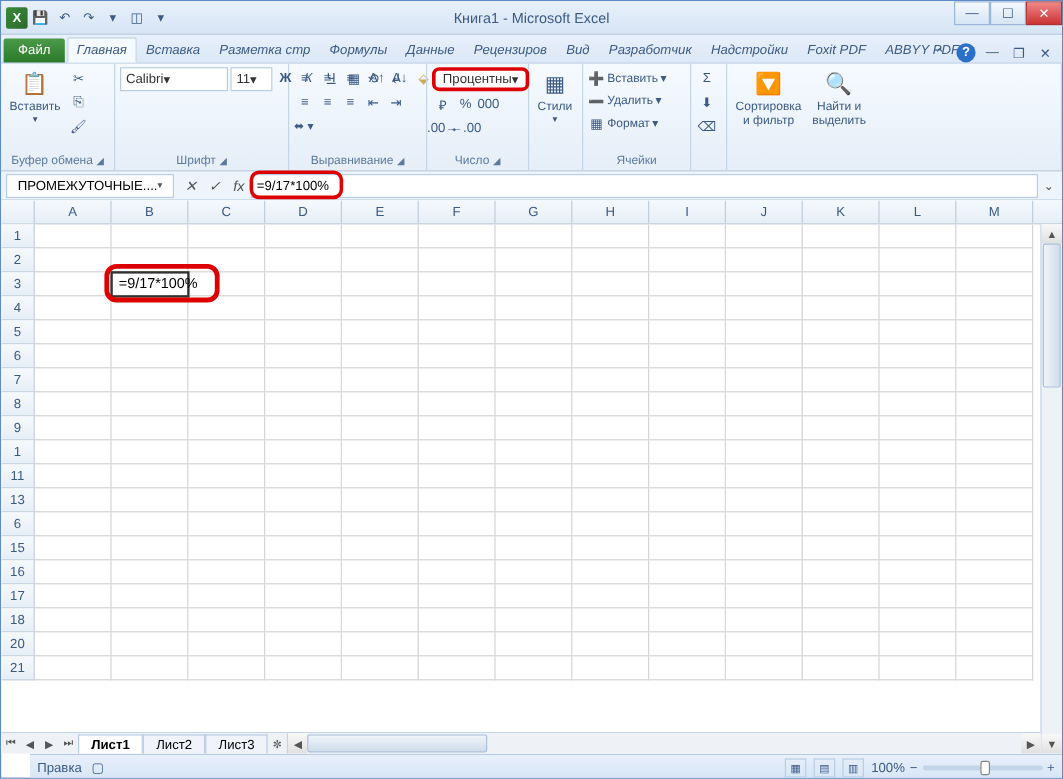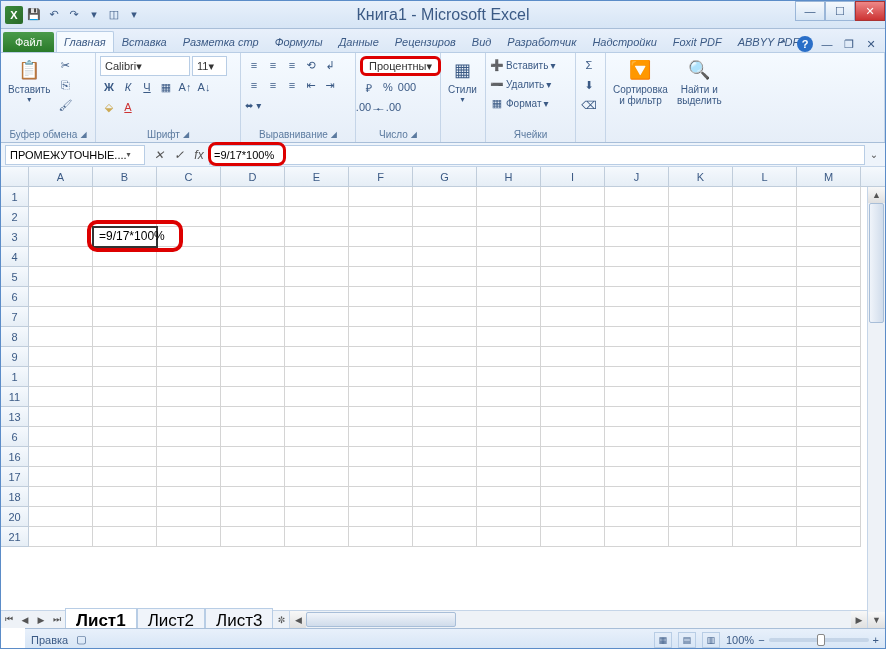--- a/index.html
+++ b/index.html
@@ -3,21 +3,21 @@
 <meta charset="utf-8">
 <style>
 * { margin: 0; padding: 0; box-sizing: border-box; font-family: 'Segoe UI', Tahoma, sans-serif; }
 body { background: #fff; width: 886px; height: 649px; overflow: hidden; border: 1px solid #5b8cc8; position: relative; }
 
 
 .titlebar { height: 28px; background: linear-gradient(#e8f0fb, #d6e5f5); display: flex; align-items: center; border-bottom: 1px solid #a8bed8; position: relative; }
 .titlebar .qat { display: flex; align-items: center; gap: 2px; padding-left: 4px; }
 .titlebar .qat .x-icon { width: 18px; height: 18px; background: linear-gradient(135deg,#3a8a3a,#2a6a2a); color: #fff; font-weight: bold; font-size: 11px; display: flex; align-items: center; justify-content: center; border-radius: 2px; }
 .titlebar .qat .qbtn { width: 18px; height: 18px; display: flex; align-items: center; justify-content: center; font-size: 11px; color: #3b5a85; cursor: pointer; }
-.titlebar .title { position: absolute; left: 50%; transform: translateX(-50%); font-size: 16px; color: #3b5a85; }
+.titlebar .title { position: absolute; left: 50%; transform: translateX(-50%); font-size: 12px; color: #3b5a85; }
 .titlebar .winctrl { position: absolute; right: 0; top: 0; display: flex; }
 .titlebar .winctrl div { width: 30px; height: 20px; display: flex; align-items: center; justify-content: center; font-size: 11px; cursor: pointer; }
 .titlebar .winctrl .min, .titlebar .winctrl .max { background: linear-gradient(#f5f9fd,#d6e5f5); border: 1px solid #9ab6d8; color: #3b5a85; }
 .titlebar .winctrl .close { background: linear-gradient(#e88,#c33); color: #fff; border: 1px solid #a33; }
 
 
 .tabsrow { height: 24px; background: linear-gradient(#e8f0fb,#dce8f6); display: flex; align-items: flex-end; padding-left: 2px; border-bottom: 1px solid #b8cde5; position: relative; }
 .file-tab { background: linear-gradient(#4a9a4a,#2a7a2a); color: #fff; font-size: 11px; padding: 4px 12px; border-radius: 2px 2px 0 0; cursor: pointer; margin-right: 2px; }
 .tab { font-size: 11px; color: #3b5a85; padding: 4px 7px; cursor: pointer; border: 1px solid transparent; border-bottom: none; font-style: italic; }
 .tab.active { background: #f5faff; border-color: #b8cde5; border-radius: 2px 2px 0 0; }
@@ -34,21 +34,21 @@
 .bigbtn { display: flex; flex-direction: column; align-items: center; font-size: 10px; color: #3b5a85; padding: 2px 3px; cursor: pointer; }
 .bigbtn .ico { width: 24px; height: 24px; margin-bottom: 2px; display:flex;align-items:center;justify-content:center;font-size:18px;}
 .smallcol { display:flex; flex-direction:column; gap:2px; justify-content:center;}
 .smallbtn { width:18px;height:18px;display:flex;align-items:center;justify-content:center;font-size:11px;color:#3b5a85;cursor:pointer;}
 .combo { height:20px;border:1px solid #b8cde5;background:#fff;font-size:11px;display:flex;align-items:center;padding:0 4px;color:#333;}
 .combo.highlight { border:3px solid #d00; border-radius:6px; padding:1px 6px;}
 .btnrow{display:flex;gap:1px;}
 
 
 .fbar { height: 24px; display: flex; align-items: center; border-bottom: 1px solid #c5d5e8; background: #eef4fb; position:relative;}
-.namebox { width: 140px; height: 20px; border: 1px solid #b8cde5; background: #fff; font-size: 11px; display: flex; align-items: center; padding: 0 4px; margin: 0 4px; justify-content:flex-start;}
+.namebox { width: 140px; height: 20px; border: 1px solid #b8cde5; background: #fff; font-size: 11px; display: flex; align-items: center; padding: 0 4px; margin: 0 4px; justify-content:center;}
 .namebox .dd{font-size:8px;color:#555;}
 .fbtns { display: flex; gap: 0; }
 .fbtns div { width: 20px; height: 20px; display: flex; align-items: center; justify-content: center; font-size: 12px; color: #555; cursor: pointer; font-style:italic;}
 .finput { flex: 1; height: 20px; border: 1px solid #b8cde5; background: #fff; font-size: 11px; padding: 0 4px; display: flex; align-items: center; margin-right:20px; position:relative;}
 .finput .highlight { position:absolute; left:-2px; top:-4px; border:3px solid #d00; border-radius:8px; padding:3px 8px 3px 4px; pointer-events:none;}
 .fbar .expand{position:absolute;right:4px;width:14px;height:14px;font-size:10px;color:#555;display:flex;align-items:center;justify-content:center;cursor:pointer;}
 
 
 .gridwrap { position: relative; height: 461px; overflow: hidden; background:#fff;}
 .colheads { display: flex; height: 20px; background: linear-gradient(#f5f9fd,#e6eef6); border-bottom: 1px solid #c0cddb; }
@@ -63,21 +63,21 @@
 .cell .annot::before{content:""; position:absolute; left:3px; top:3px; right:3px; bottom:3px; }
 
 
 .vscroll { position: absolute; right: 0; top: 20px; bottom: 0; width: 18px; background: #eef2f7; border-left:1px solid #c5d5e8;}
 .vscroll .arrow,.hscroll .arrow{height:16px;width:100%;display:flex;align-items:center;justify-content:center;font-size:9px;color:#555;background:linear-gradient(#f8f8f8,#e0e0e0);cursor:pointer;}
 .vscroll .thumb{position:absolute;top:16px;left:1px;right:1px;height:120px;background:linear-gradient(90deg,#f0f4fa,#d0dceb);border:1px solid #a8bed8;border-radius:2px;cursor:pointer;}
 .vscroll .arrow.down{position:absolute;bottom:0;}
 .hscroll{position:absolute;left:0;right:18px;bottom:0;height:18px;background:#eef2f7;display:flex;border-top:1px solid #c5d5e8;}
 .sheet-tabs{display:flex;align-items:center;background:#eef2f7;}
 .sheet-tabs .nav{width:16px;height:16px;font-size:9px;display:flex;align-items:center;justify-content:center;color:#555;cursor:pointer;}
-.sheet-tab{font-size:17px;padding:2px 10px;border:1px solid #b8cde5;border-bottom:none;background:#f0f4fa;cursor:pointer;margin-top:1px;}
+.sheet-tab{font-size:11px;padding:2px 10px;border:1px solid #b8cde5;border-bottom:none;background:#f0f4fa;cursor:pointer;margin-top:1px;}
 .sheet-tab.active{background:#fff;font-weight:bold;}
 .hscroll .track{flex:1;position:relative;background:#eef2f7;border-left:1px solid #c5d5e8;}
 .hscroll .arrow{width:16px;height:100%;}
 .hscroll .thumb{position:absolute;left:16px;top:1px;bottom:1px;width:150px;background:linear-gradient(#f0f4fa,#d0dceb);border:1px solid #a8bed8;border-radius:2px;cursor:pointer;}
 .hscroll .arrow.right{position:absolute;right:0;}
 
 
 .status { height: 22px; background: linear-gradient(#e8f0fb,#d6e5f5); border-top: 1px solid #a8bed8; display: flex; align-items: center; font-size: 11px; color: #3b5a85; padding: 0 6px; justify-content:space-between;margin-left:24px;}
 .status .right{display:flex;align-items:center;gap:6px;}
 .status .viewbtn{width:18px;height:16px;border:1px solid #b8cde5;display:flex;align-items:center;justify-content:center;font-size:9px;cursor:pointer;}
@@ -146,21 +146,21 @@
         <div class="smallbtn">🖌</div>
       </div>
     </div>
     <div class="group-label">
         <span>Буфер обмена</span>
         <span class="launcher">◢</span>
       </div>
   </div>
 
   <div class="group" style="width:145px">
-    <div class="group-body" style="flex-direction:column;gap:2px;width:100%">
+    <div class="group-body" style="flex-direction:row;gap:2px;width:100%">
       <div style="display:flex;gap:2px">
         <div class="combo" style="width:90px"><span>Calibri</span> ▾</div>
         <div class="combo" style="width:35px"><span>11</span> ▾</div>
       </div>
       <div class="btnrow">
         <div class="smallbtn">
             <b>Ж</b>
           </div>
         <div class="smallbtn">
             <i>К</i>
@@ -516,20 +516,36 @@
         <div class="cell"></div>
         <div class="cell"></div>
         <div class="cell"></div>
         <div class="cell"></div>
         <div class="cell"></div>
         <div class="cell"></div>
         <div class="cell"></div>
         <div class="cell"></div>
       </div>
       <div class="row">
+        <div class="rowhead">15</div>
+        <div class="cell"></div>
+        <div class="cell"></div>
+        <div class="cell"></div>
+        <div class="cell"></div>
+        <div class="cell"></div>
+        <div class="cell"></div>
+        <div class="cell"></div>
+        <div class="cell"></div>
+        <div class="cell"></div>
+        <div class="cell"></div>
+        <div class="cell"></div>
+        <div class="cell"></div>
+        <div class="cell"></div>
+      </div>
+      <div class="row">
         <div class="rowhead">16</div>
         <div class="cell"></div>
         <div class="cell"></div>
         <div class="cell"></div>
         <div class="cell"></div>
         <div class="cell"></div>
         <div class="cell"></div>
         <div class="cell"></div>
         <div class="cell"></div>
         <div class="cell"></div>

